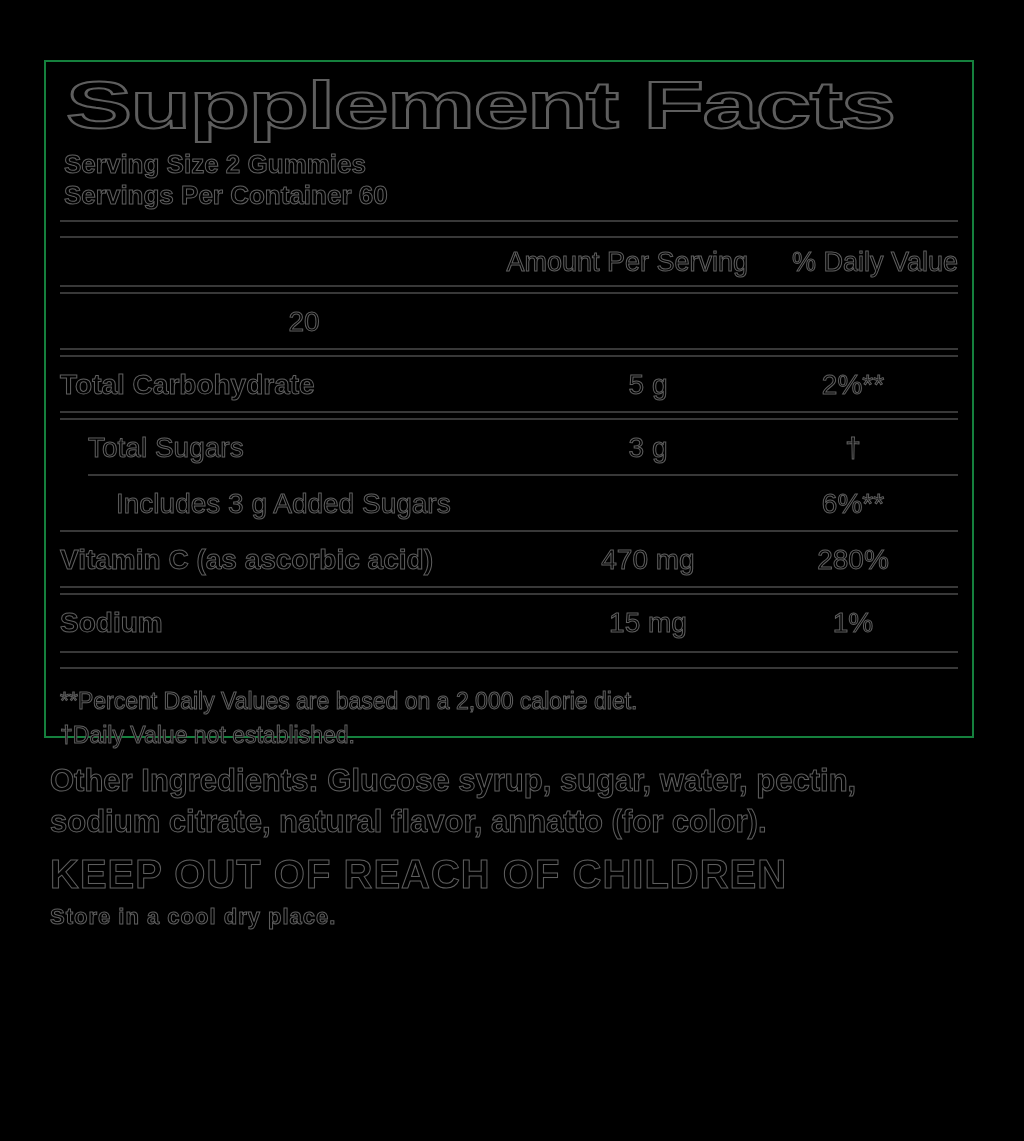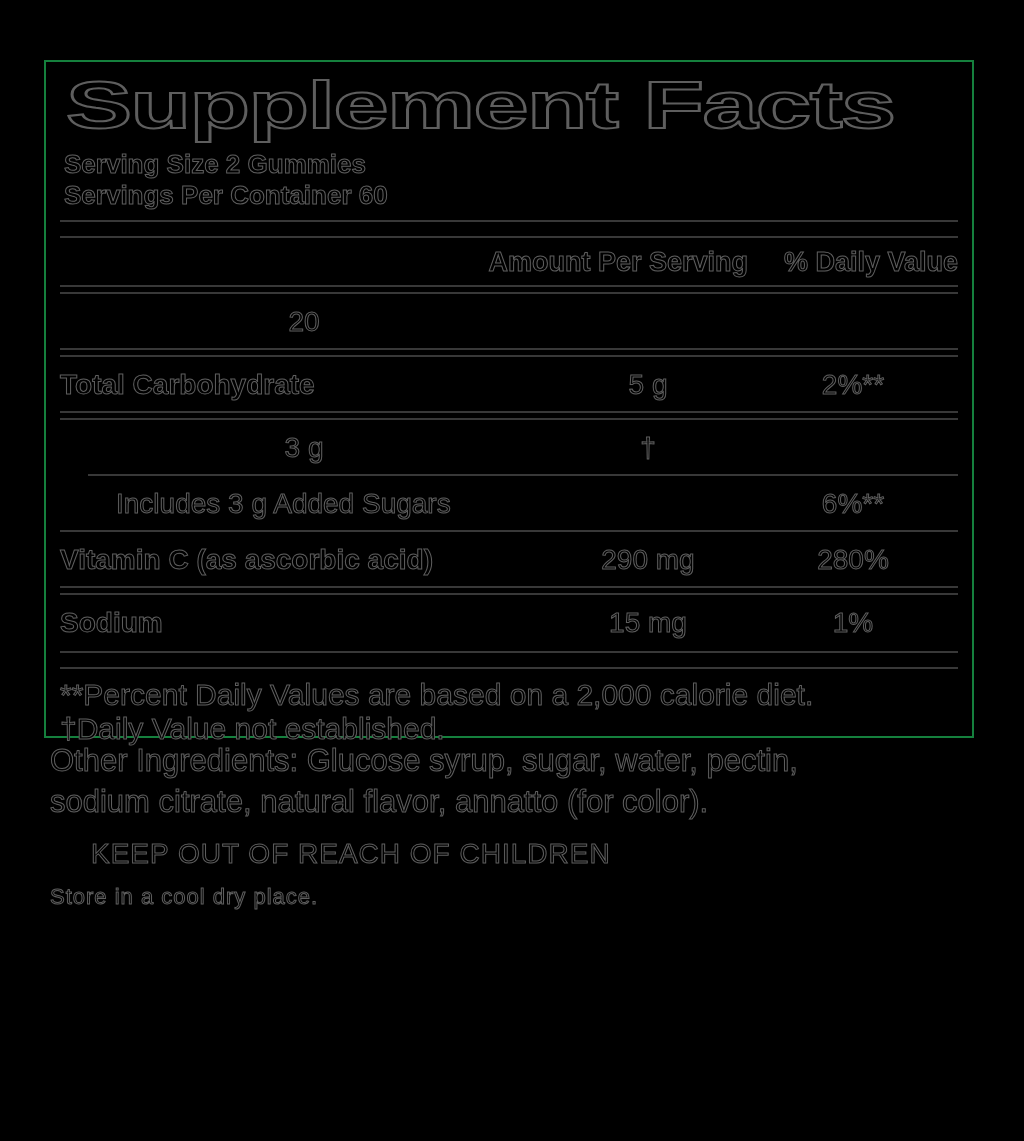--- a/index.html
+++ b/index.html
@@ -20,39 +20,39 @@
     white-space:nowrap;transform:scaleX(1.5);transform-origin:left center;
     margin:2px 0 8px 6px;
   }
   .serving-line{font-size:26px;font-weight:bold;line-height:31px;margin-left:4px;}
 
   .thick-sep{height:14px;border-top:2px solid #383838;border-bottom:2px solid #383838;margin-top:9px;}
   .dbl-sep{height:5px;border-top:2px solid #383838;border-bottom:2px solid #383838;}
   .thin-sep{border-top:2px solid #383838;}
 
   .grid-row{display:grid;grid-template-columns:1fr 200px 210px;align-items:baseline;}
-  .hdr-row{padding:9px 0 7px 0;font-size:27px;font-weight:bold;}
+  .hdr-row{padding:9px 0 7px 0;font-size:27px;font-weight:normal;}
   .hdr-amount{justify-self:end;white-space:nowrap;}
   .hdr-dv{justify-self:end;white-space:nowrap;}
 
   .nutrient-row{font-size:28px;padding:12px 0 10px 0;}
   .nutrient-name{white-space:nowrap;}
   .bold{font-weight:bold;}
   .indent-1{padding-left:28px;}
   .indent-2{padding-left:56px;}
   .amount-cell{justify-self:center;white-space:nowrap;}
   .dv-cell{justify-self:center;white-space:nowrap;}
   .ml-1{margin-left:28px;}
 
-  .footnote{font-size:30px;line-height:34px;padding-top:9px;}
+  .footnote{font-size:23px;line-height:34px;padding-top:15px;}
 
-  .body-text{position:absolute;left:50px;top:740px;width:960px;font-weight:normal;}
+  .body-text{position:absolute;left:50px;top:760px;width:960px;font-weight:bold;}
   .para{font-size:31px;line-height:41px;}
   .para + .para{margin-top:11px;}
-  .keep-out{font-size:28px;line-height:42px;margin-top:11px;letter-spacing:1px;margin-left:41px;}
+  .keep-out{font-size:40px;line-height:42px;margin-top:11px;letter-spacing:1px;}
   .storage{font-size:22px;line-height:43px;letter-spacing:1px;}
 </style>
 </head>
 <body>
 
 <div class="canvas">
 
   <div class="facts-box">
 
     <div class="facts-title ol-heavy">Supplement Facts</div>
@@ -79,37 +79,38 @@
 
     <div class="grid-row nutrient-row">
       <div class="nutrient-name bold ol">Total Carbohydrate</div>
       <div class="amount-cell ol">5 g</div>
       <div class="dv-cell ol">2%**</div>
     </div>
 
     <div class="dbl-sep"></div>
 
     <div class="grid-row nutrient-row">
+      <div class="nutrient-name indent-1 ol">Total Sugars</div>
       <div class="amount-cell ol">3 g</div>
       <div class="dv-cell ol">†</div>
     </div>
 
     <div class="thin-sep ml-1"></div>
 
     <div class="grid-row nutrient-row">
       <div class="nutrient-name indent-2 ol">Includes 3 g Added Sugars</div>
       <div class="amount-cell ol"></div>
       <div class="dv-cell ol">6%**</div>
     </div>
 
     <div class="thin-sep"></div>
 
     <div class="grid-row nutrient-row">
       <div class="nutrient-name bold ol">Vitamin C (as ascorbic acid)</div>
-      <div class="amount-cell ol">290 mg</div>
+      <div class="amount-cell ol">470 mg</div>
       <div class="dv-cell ol">280%</div>
     </div>
 
     <div class="dbl-sep"></div>
 
     <div class="grid-row nutrient-row">
       <div class="nutrient-name bold ol">Sodium</div>
       <div class="amount-cell ol">15 mg</div>
       <div class="dv-cell ol">1%</div>
     </div>

